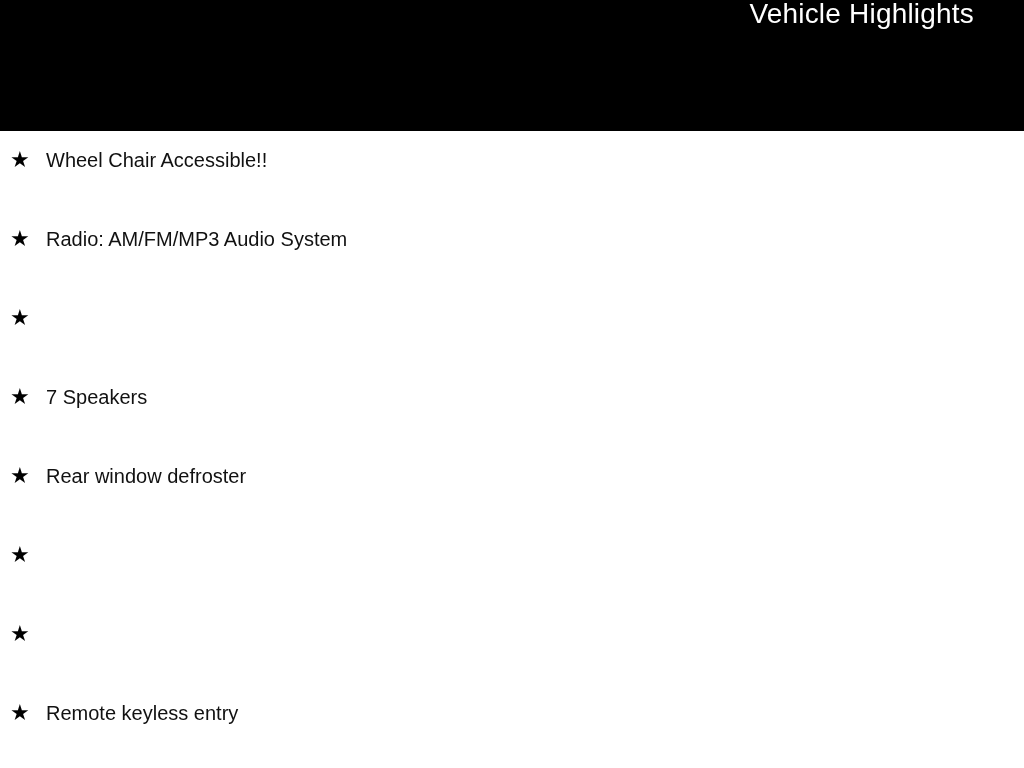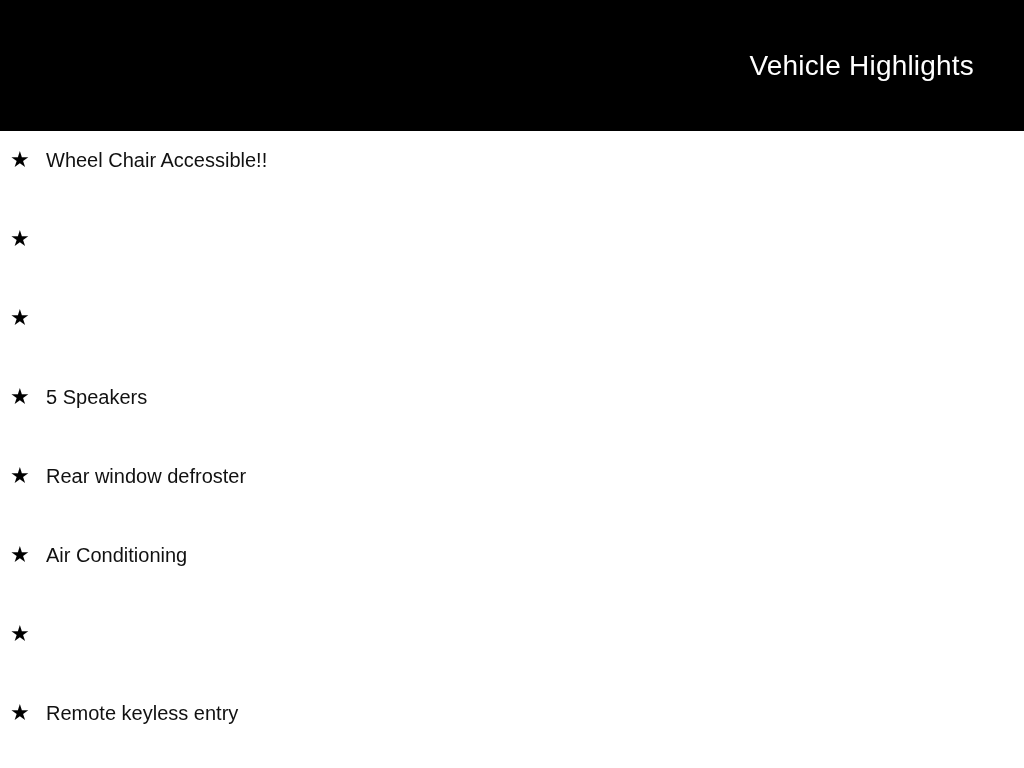--- a/index.html
+++ b/index.html
@@ -15,21 +15,20 @@
     position: relative;
     width: 1024px;
     height: 768px;
     background: #ffffff;
   }
   .header {
     width: 100%;
     height: 131px;
     background: #000000;
     display: flex;
-    align-items: center;
     justify-content: flex-end;
     box-sizing: border-box;
     padding-right: 50px;
   }
   .header-title {
     color: #ffffff;
     font-size: 28px;
     font-weight: 400;
     letter-spacing: 0.2px;
     line-height: 1;
@@ -74,39 +73,39 @@
 
   <ul class="features">
 
     <li class="feature-item">
       <span class="bullet-icon">★</span>
       <span class="feature-label">Wheel Chair Accessible!!</span>
     </li>
 
     <li class="feature-item">
       <span class="bullet-icon">★</span>
+      <span class="feature-label">Radio: AM/FM/MP3 Audio System</span>
     </li>
 
     <li class="feature-item">
       <span class="bullet-icon">★</span>
     </li>
 
     <li class="feature-item">
       <span class="bullet-icon">★</span>
-      <span class="feature-label">5 Speakers</span>
+      <span class="feature-label">7 Speakers</span>
     </li>
 
     <li class="feature-item">
       <span class="bullet-icon">★</span>
       <span class="feature-label">Rear window defroster</span>
     </li>
 
     <li class="feature-item">
       <span class="bullet-icon">★</span>
-      <span class="feature-label">Air Conditioning</span>
     </li>
 
     <li class="feature-item">
       <span class="bullet-icon">★</span>
     </li>
 
     <li class="feature-item">
       <span class="bullet-icon">★</span>
       <span class="feature-label">Remote keyless entry</span>
     </li>

